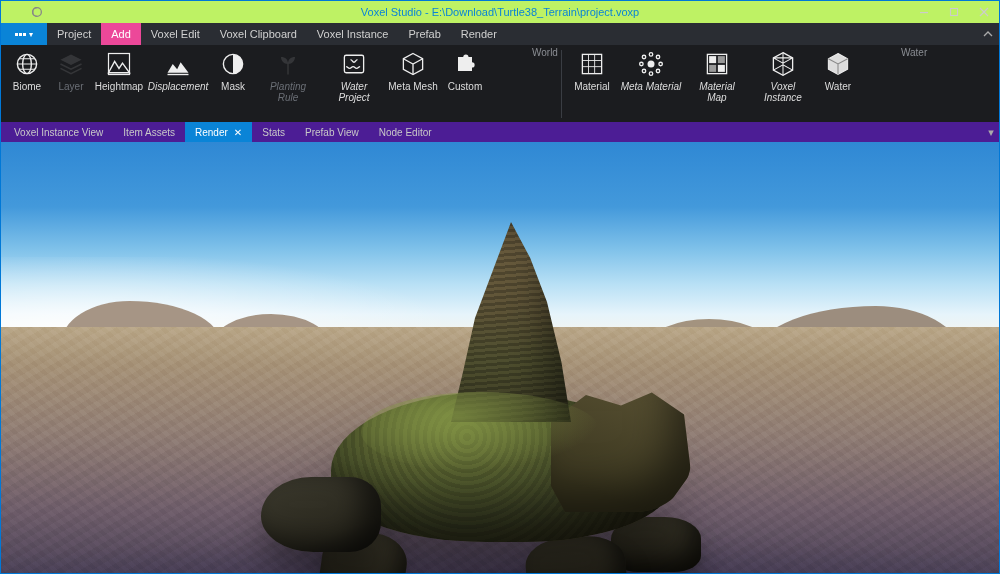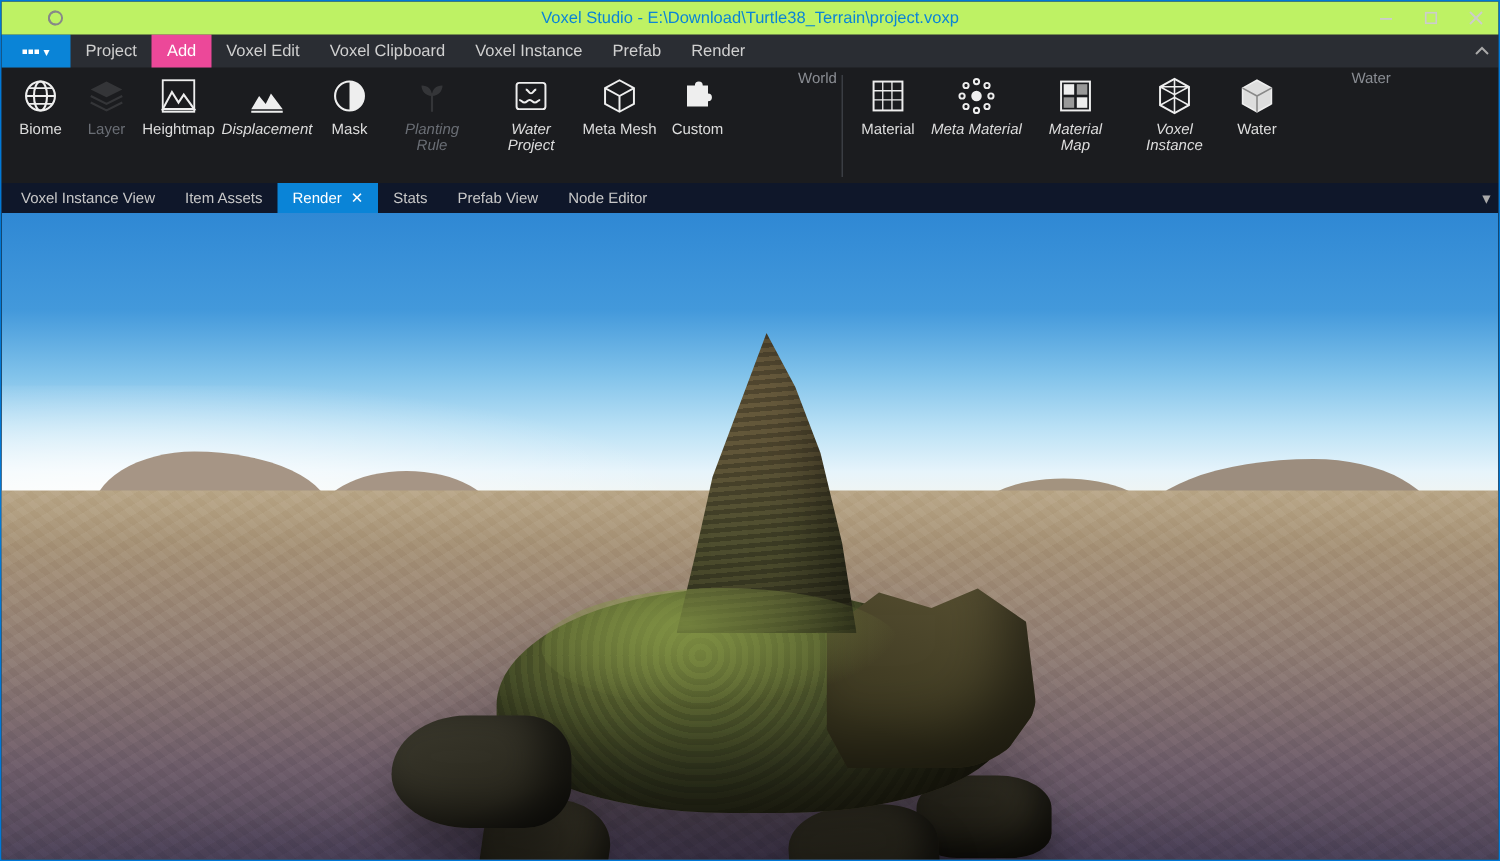--- a/index.html
+++ b/index.html
@@ -33,21 +33,21 @@
   .rbtn.wide { width:66px;font-style:italic; }
   .rbtn.narrow { width:44px; }
   .rbtn svg { width:28px; height:28px; }
   .rbtn .icon { width:28px; height:28px; display:flex; align-items:center; justify-content:center; }
   .rbtn .lbl { font-size:10px; color:#ddd; line-height:11px; margin-top:2px; white-space:pre-line;}
   .rbtn.disabled .lbl { color:#6a6e75; }
   .rbtn.disabled svg, .rbtn.disabled .icon { opacity:0.35; }
   .rgrouplbl { font-size:10px; color:#8a8d93; text-align:center; height:14px; line-height:14px;}
 
   
-  .tabstrip { height:20px; background:#0f172a; display:flex; align-items:stretch; padding-left:3px;}
+  .tabstrip { height:20px; background:#4c1d95; display:flex; align-items:stretch; padding-left:3px;}
   .tab { padding:0 10px; display:flex; align-items:center; gap:6px; color:#c8c8c8; font-size:10px;}
   .tab.active { background:#0a84d7; color:#fff; }
   .tab.active .closex { color:#fff; }
   .tab .closex { font-size:10px; }
   .tabright { margin-left:auto; width:16px; display:flex; align-items:center; justify-content:center; color:#aaa;}
 
   
   .viewport { position:relative; width:998px; height:431px; background:#000; overflow:hidden;}
   
   .sky { position:absolute; inset:0; background:linear-gradient(180deg,#2f88d4 0%, #4399db 15%, #80c2ea 25%, #b8e0f5 33%, #e6f4fb 40%, #f5f5ef 45%); }

